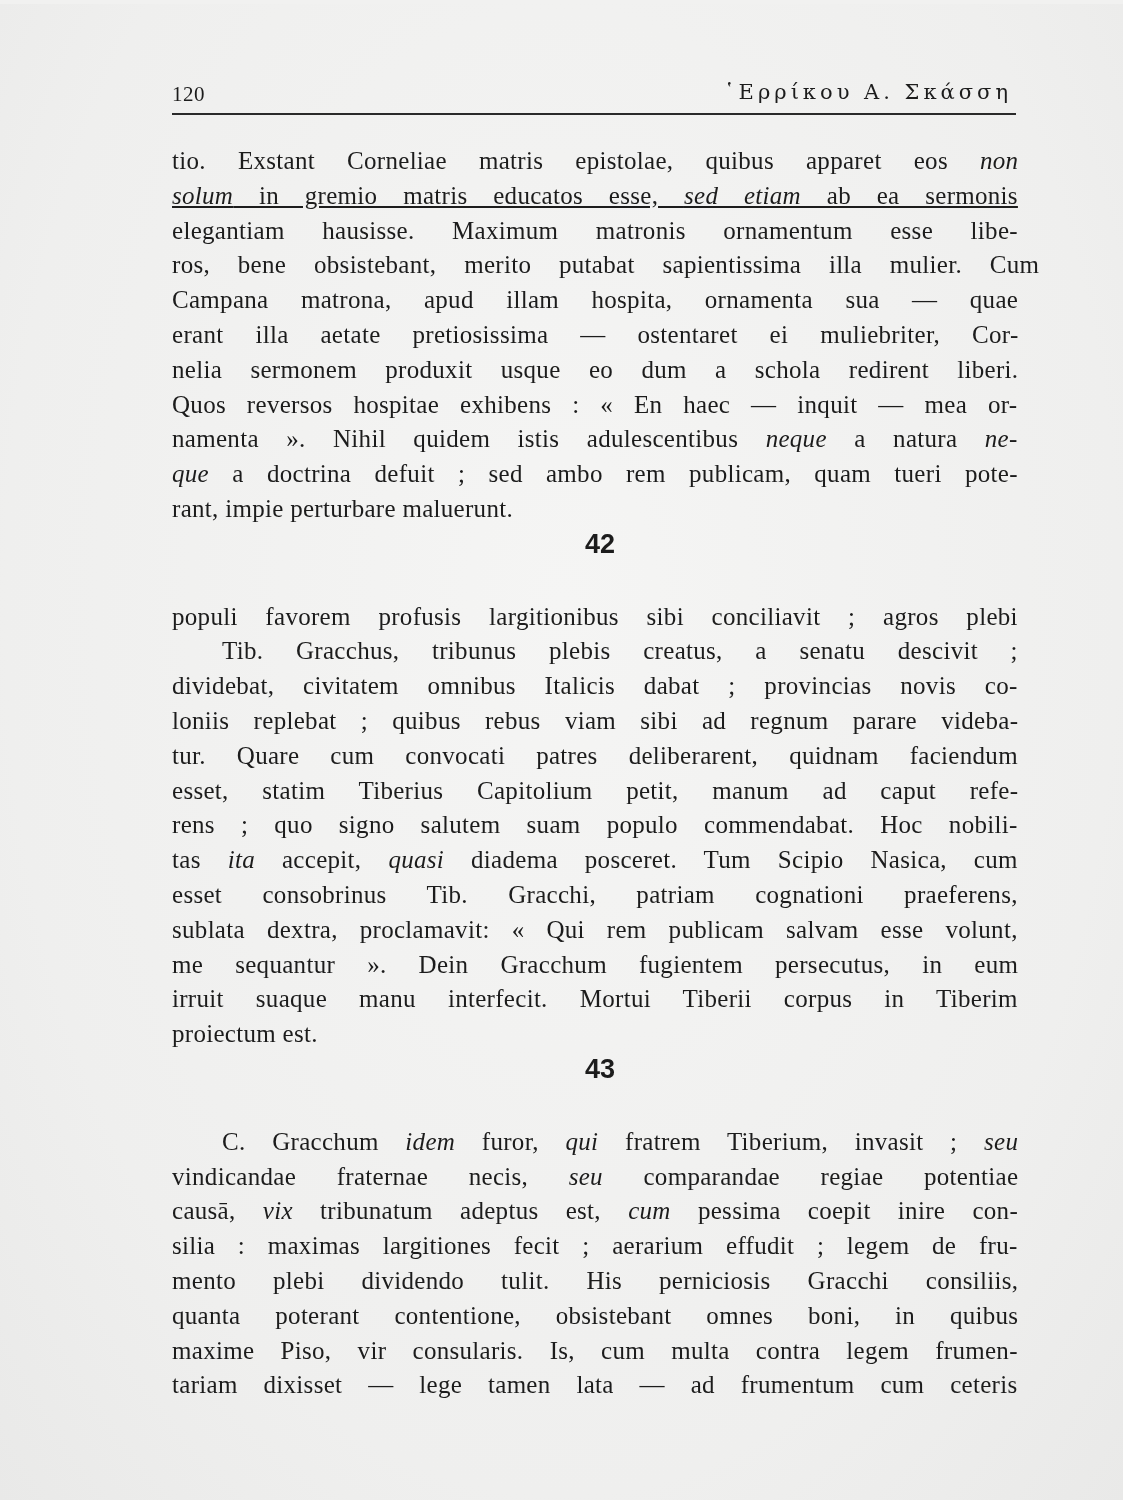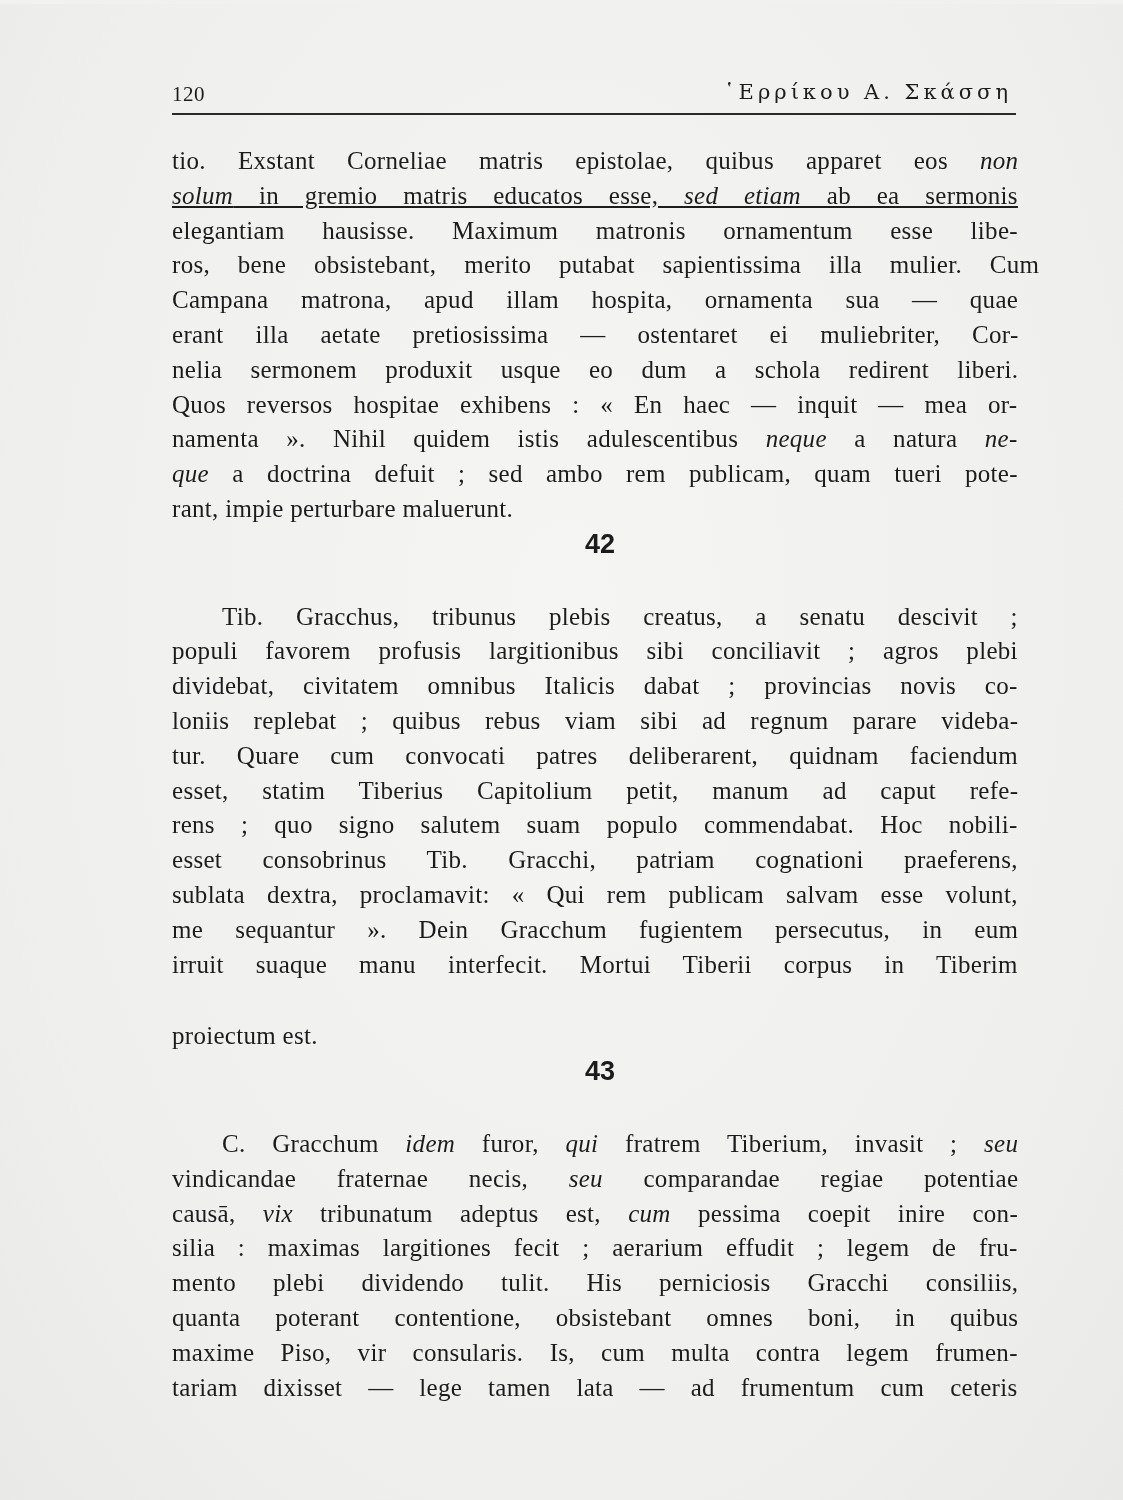--- a/index.html
+++ b/index.html
@@ -78,32 +78,33 @@
         <div class="line" style="display: block; width: 846px; word-spacing: 25.38px; text-align-last: left; text-align: left;"><span>erant illa aetate pretiosissima — ostentaret ei muliebriter, Cor-</span></div>
         <div class="line" style="display: block; width: 846px; word-spacing: 21.78px; text-align-last: left; text-align: left;"><span>nelia sermonem produxit usque eo dum a schola redirent liberi.</span></div>
         <div class="line" style="display: block; width: 846px; word-spacing: 14.33px; text-align-last: left; text-align: left;"><span>Quos reversos hospitae exhibens : « En haec — inquit — mea or-</span></div>
         <div class="line" style="display: block; width: 846px; word-spacing: 20.89px; text-align-last: left; text-align: left;"><span>namenta ». Nihil quidem istis adulescentibus </span><span class="it">neque</span><span> a natura </span><span class="it">ne-</span></div>
         <div class="line" style="display: block; width: 846px; word-spacing: 16.73px; text-align-last: left; text-align: left;"><span class="it">que</span><span> a doctrina defuit ; sed ambo rem publicam, quam tueri pote-</span></div>
         <div class="line last" style="display: block; width: 846px;"><span>rant, impie perturbare maluerunt.</span></div>
       </div>
       <div>
         <div class="section-num">42</div>
         <div class="gap"></div>
+        <div class="line" style="display: block; width: 846px; word-spacing: 21.13px; text-align-last: left; text-align: left;"><span>populi favorem profusis largitionibus sibi conciliavit ; agros plebi</span></div>
         <div class="line indent" style="display: block; width: 846px; word-spacing: 26.13px; text-align-last: left; text-align: left;"><span>Tib. Gracchus, tribunus plebis creatus, a senatu descivit ;</span></div>
-        <div class="line" style="display: block; width: 846px; word-spacing: 21.13px; text-align-last: left; text-align: left;"><span>populi favorem profusis largitionibus sibi conciliavit ; agros plebi</span></div>
         <div class="line" style="display: block; width: 846px; word-spacing: 22.25px; text-align-last: left; text-align: left;"><span>dividebat, civitatem omnibus Italicis dabat ; provincias novis co-</span></div>
         <div class="line" style="display: block; width: 846px; word-spacing: 17.7px; text-align-last: left; text-align: left;"><span>loniis replebat ; quibus rebus viam sibi ad regnum parare videba-</span></div>
         <div class="line" style="display: block; width: 846px; word-spacing: 24.43px; text-align-last: left; text-align: left;"><span>tur. Quare cum convocati patres deliberarent, quidnam faciendum</span></div>
         <div class="line" style="display: block; width: 846px; word-spacing: 27.13px; text-align-last: left; text-align: left;"><span>esset, statim Tiberius Capitolium petit, manum ad caput refe-</span></div>
         <div class="line" style="display: block; width: 846px; word-spacing: 19.56px; text-align-last: left; text-align: left;"><span>rens ; quo signo salutem suam populo commendabat. Hoc nobili-</span></div>
+        <div class="line" style="display: block; width: 846px; word-spacing: 20.44px; text-align-last: left; text-align: left;"><span>tas </span><span class="it">ita</span><span> accepit, </span><span class="it">quasi</span><span> diadema posceret. Tum Scipio Nasica, cum</span></div>
         <div class="line" style="display: block; width: 846px; word-spacing: 33.83px; text-align-last: left; text-align: left;"><span>esset consobrinus Tib. Gracchi, patriam cognationi praeferens,</span></div>
         <div class="line" style="display: block; width: 846px; word-spacing: 15.44px; text-align-last: left; text-align: left;"><span>sublata dextra, proclamavit: « Qui rem publicam salvam esse volunt,</span></div>
         <div class="line" style="display: block; width: 846px; word-spacing: 25.5px; text-align-last: left; text-align: left;"><span>me sequantur ». Dein Gracchum fugientem persecutus, in eum</span></div>
         <div class="line" style="display: block; width: 846px; word-spacing: 25.5px; text-align-last: left; text-align: left;"><span>irruit suaque manu interfecit. Mortui Tiberii corpus in Tiberim</span></div>
-        <div class="line last" style="display: block; width: 846px; margin-top: 37px;"><span>proiectum est.</span></div>
+        <div class="line last" style="display: block; width: 846px;"><span>proiectum est.</span></div>
       </div>
       <div>
         <div class="section-num">43</div>
         <div class="gap"></div>
         <div class="line indent" style="display: block; width: 846px; word-spacing: 20.11px; text-align-last: left; text-align: left;"><span>C. Gracchum </span><span class="it">idem</span><span> furor, </span><span class="it">qui</span><span> fratrem Tiberium, invasit ; </span><span class="it">seu</span></div>
         <div class="line" style="display: block; width: 846px; word-spacing: 34px; text-align-last: left; text-align: left;"><span>vindicandae fraternae necis, </span><span class="it">seu</span><span> comparandae regiae potentiae</span></div>
         <div class="line" style="display: block; width: 846px; word-spacing: 20.67px; text-align-last: left; text-align: left;"><span>causā, </span><span class="it">vix</span><span> tribunatum adeptus est, </span><span class="it">cum</span><span> pessima coepit inire con-</span></div>
         <div class="line" style="display: block; width: 846px; word-spacing: 16.09px; text-align-last: left; text-align: center;"><span>silia : maximas largitiones fecit ; aerarium effudit ; legem de fru-</span></div>
         <div class="line" style="display: block; width: 846px; word-spacing: 30.43px; text-align-last: left; text-align: left;"><span>mento plebi dividendo tulit. His perniciosis Gracchi consiliis,</span></div>
         <div class="line" style="display: block; width: 846px; word-spacing: 28.29px; text-align-last: left; text-align: left;"><span>quanta poterant contentione, obsistebant omnes boni, in quibus</span></div>

